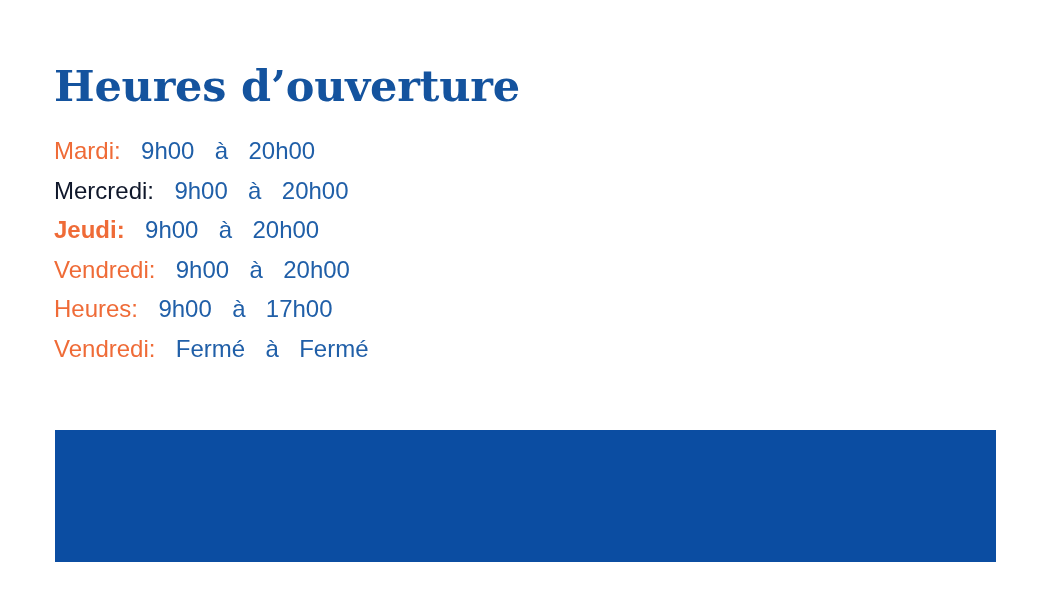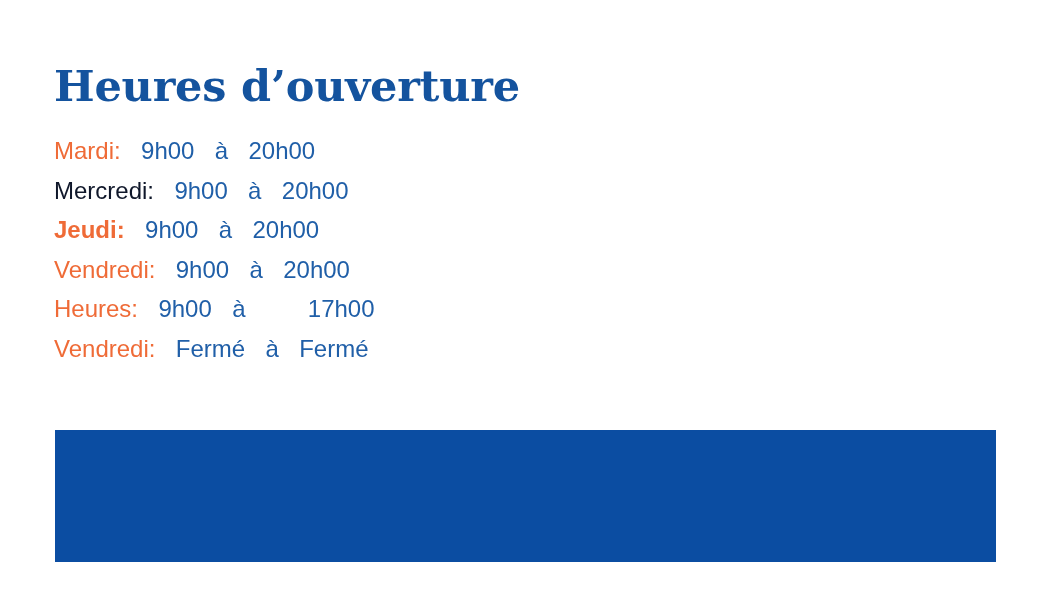--- a/index.html
+++ b/index.html
@@ -127,21 +127,21 @@
       <span class="hours-value" style="color: rgb(32, 95, 168);">20h00</span>
     </li>
 
     <li class="hours-row">
       <span class="day-label" style="color: rgb(239, 107, 55);">Heures:</span>
       <span class="sep-space"></span>
       <span class="hours-value" style="color: rgb(32, 95, 168);">9h00</span>
       <span class="sep-space"></span>
       <span class="hours-value" style="color: rgb(32, 95, 168);">à</span>
       <span class="sep-space"></span>
-      <span class="hours-value" style="color: rgb(32, 95, 168); margin-left: 42px;">17h00</span>
+      <span class="hours-value" style="color: rgb(32, 95, 168);">17h00</span>
     </li>
 
     <li class="hours-row">
       <span class="day-label" style="color: rgb(239, 107, 55);">Vendredi:</span>
       <span class="sep-space"></span>
       <span class="hours-value" style="color: rgb(32, 95, 168);">Fermé</span>
       <span class="sep-space"></span>
       <span class="hours-value" style="color: rgb(32, 95, 168);">à</span>
       <span class="sep-space"></span>
       <span class="hours-value" style="color: rgb(32, 95, 168);">Fermé</span>

